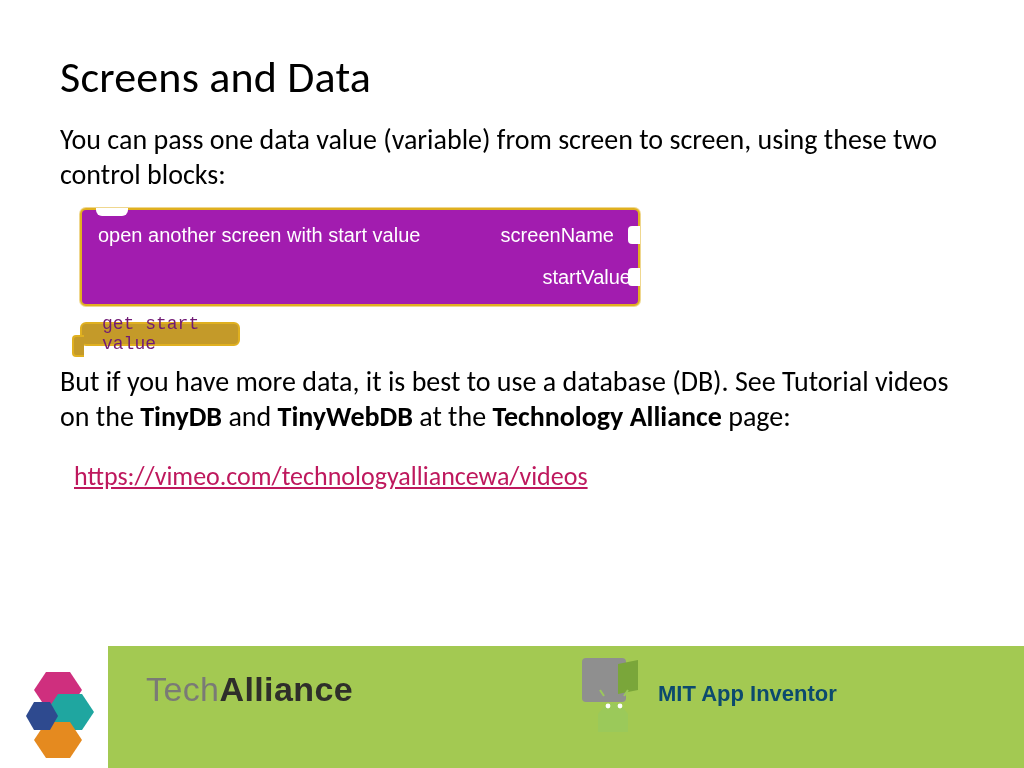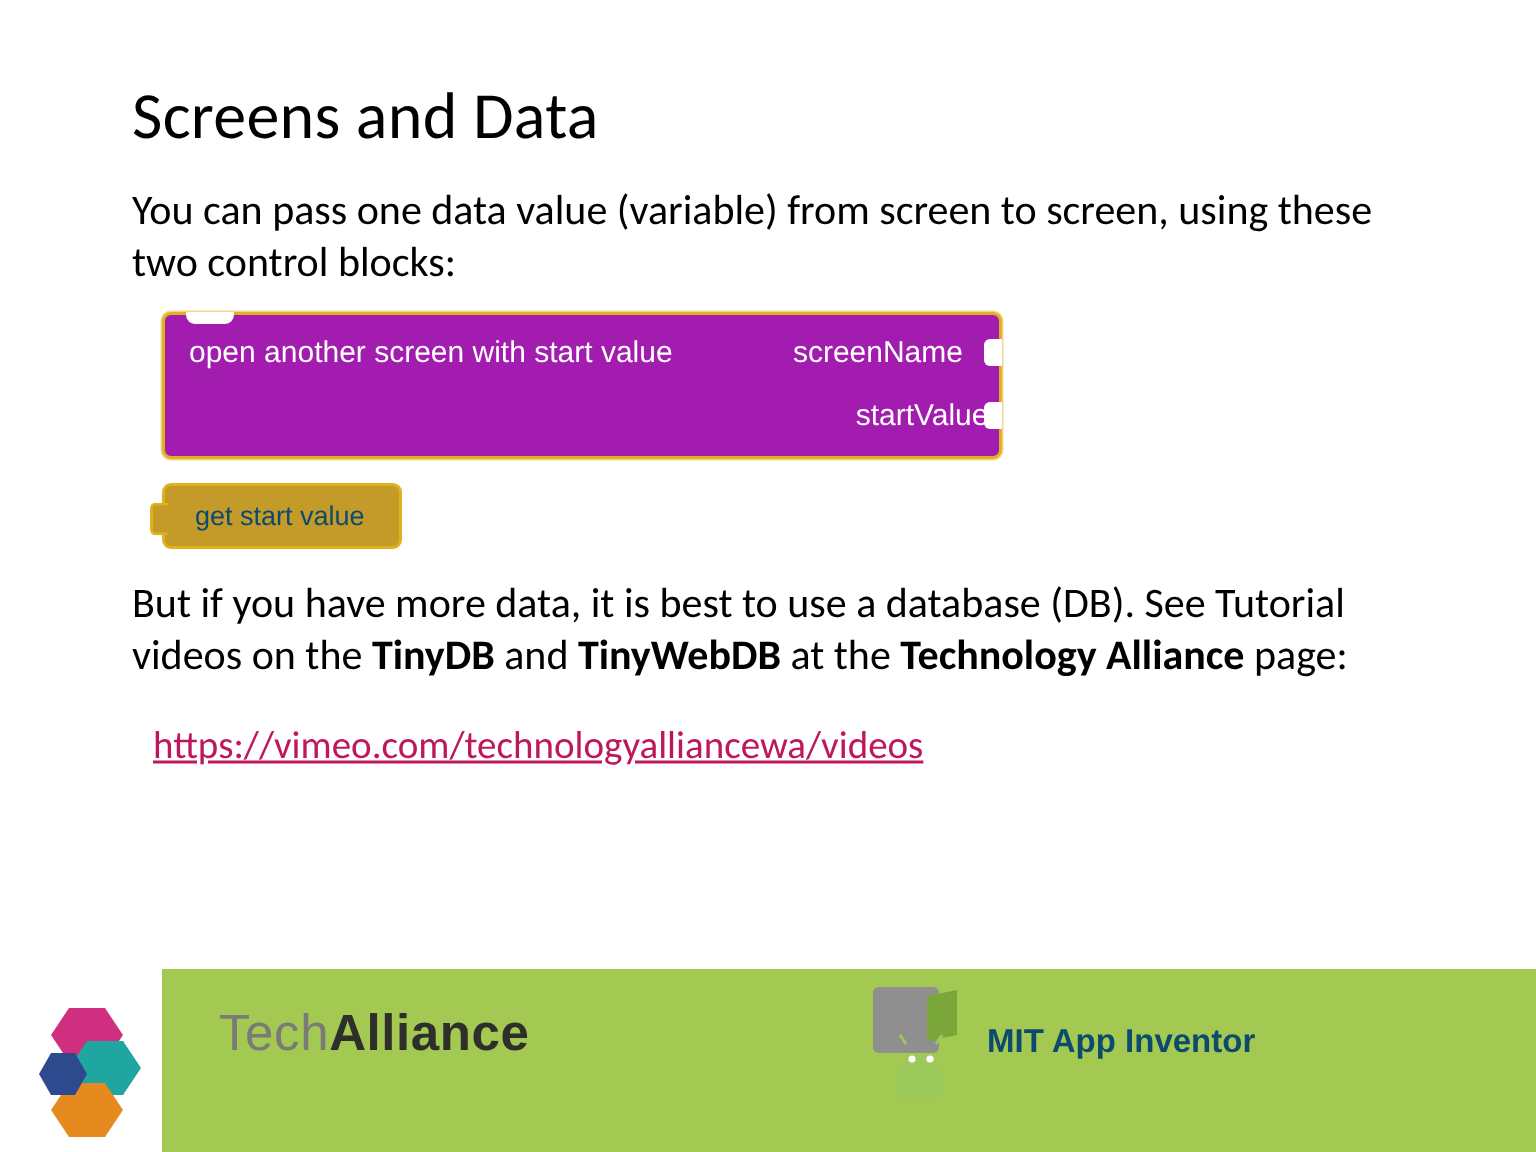--- a/index.html
+++ b/index.html
@@ -6,21 +6,21 @@
   body {
     width: 1024px;
     height: 768px;
     background: #ffffff;
     font-family: Calibri, "Segoe UI", Arial, sans-serif;
     color: #000000;
     position: relative;
     overflow: hidden;
   }
   .slide {
-    padding: 50px 60px 0 88px;
+    padding: 50px 60px 0 60px;
   }
   .title {
     font-size: 44px;
     font-weight: 400;
     margin-bottom: 18px;
     letter-spacing: 0.2px;
   }
   .para {
     font-size: 28px;
     line-height: 1.25;
@@ -80,24 +80,24 @@
   }
   .block1 .notch-r1 { top: 16px; }
   .block1 .notch-r2 { top: 58px; }
 
   .block2 {
     position: relative;
     background: #c49a29;
     border: 2px solid #e0b020;
     border-radius: 6px;
     width: 160px;
-    height: 44px;
+    height: 24px;
     margin-top: 16px;
-    color: #0c4a6e;
-    font-family: Liberation Sans, sans-serif;
+    color: #701a75;
+    font-family: Liberation Mono, monospace;
     font-size: 18px;
     display: flex;
     align-items: center;
     padding-left: 20px;
   }
   .block2::before {
     content: "";
     position: absolute;
     left: -10px;
     top: 11px;

